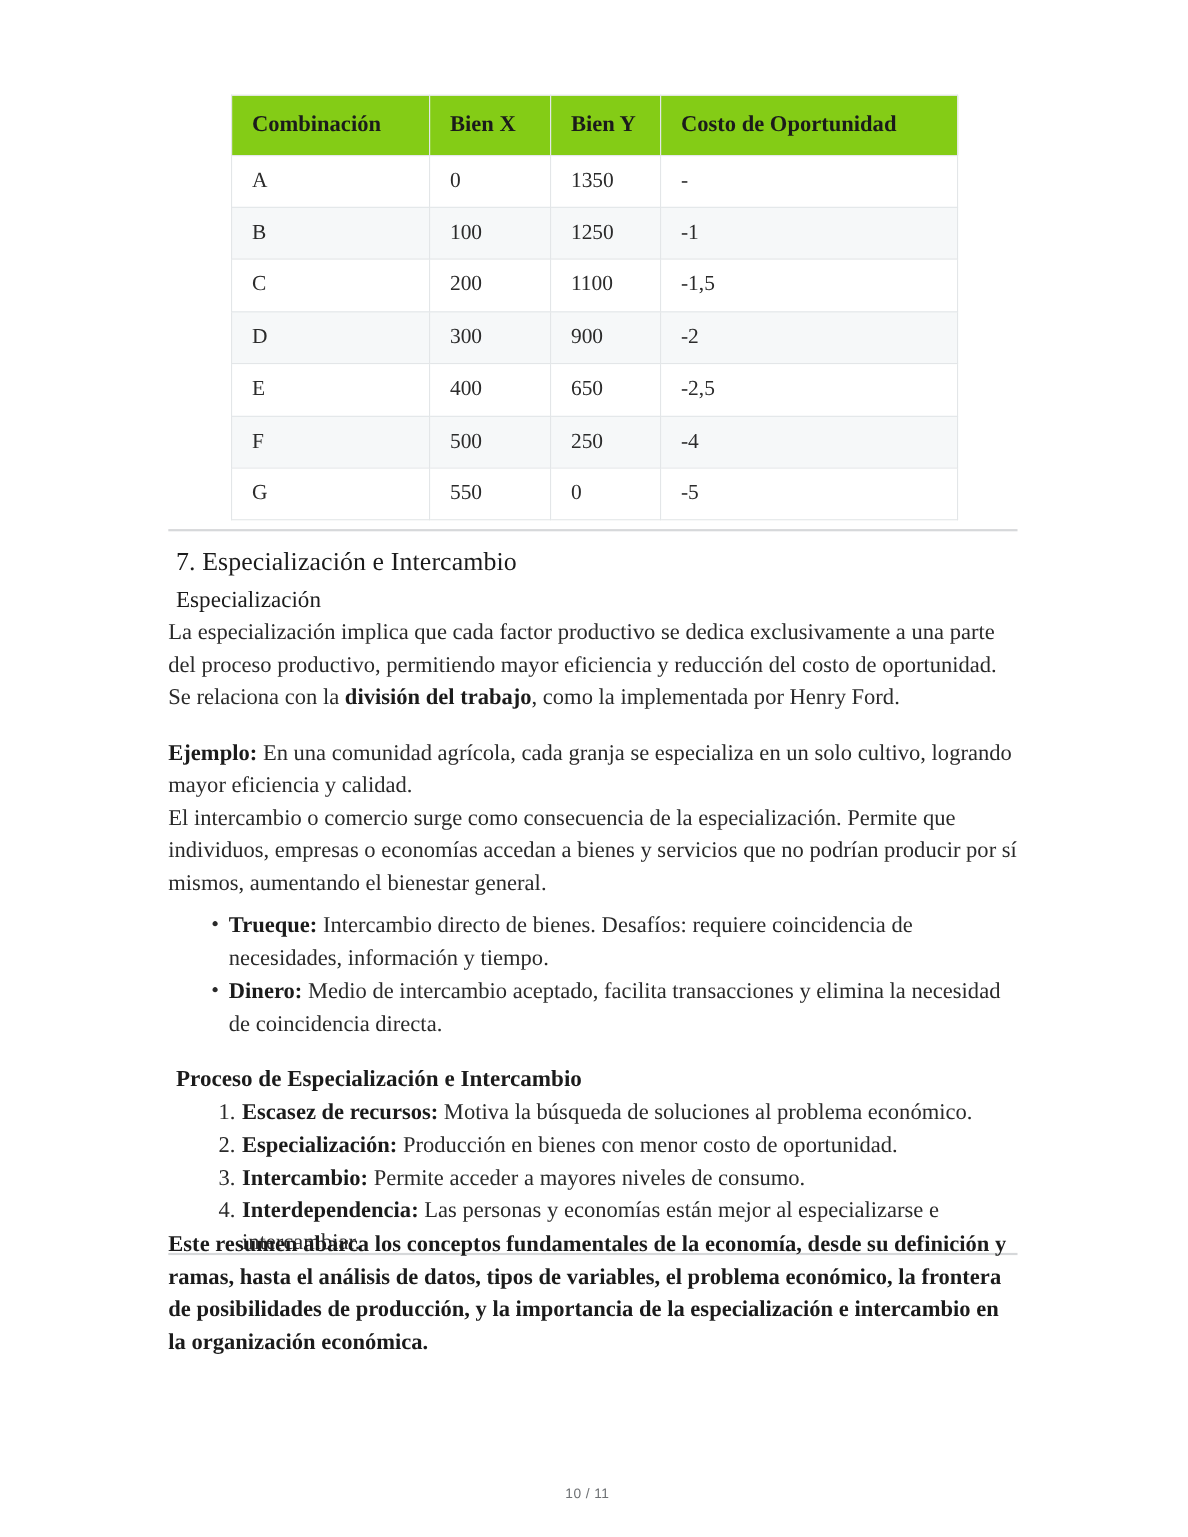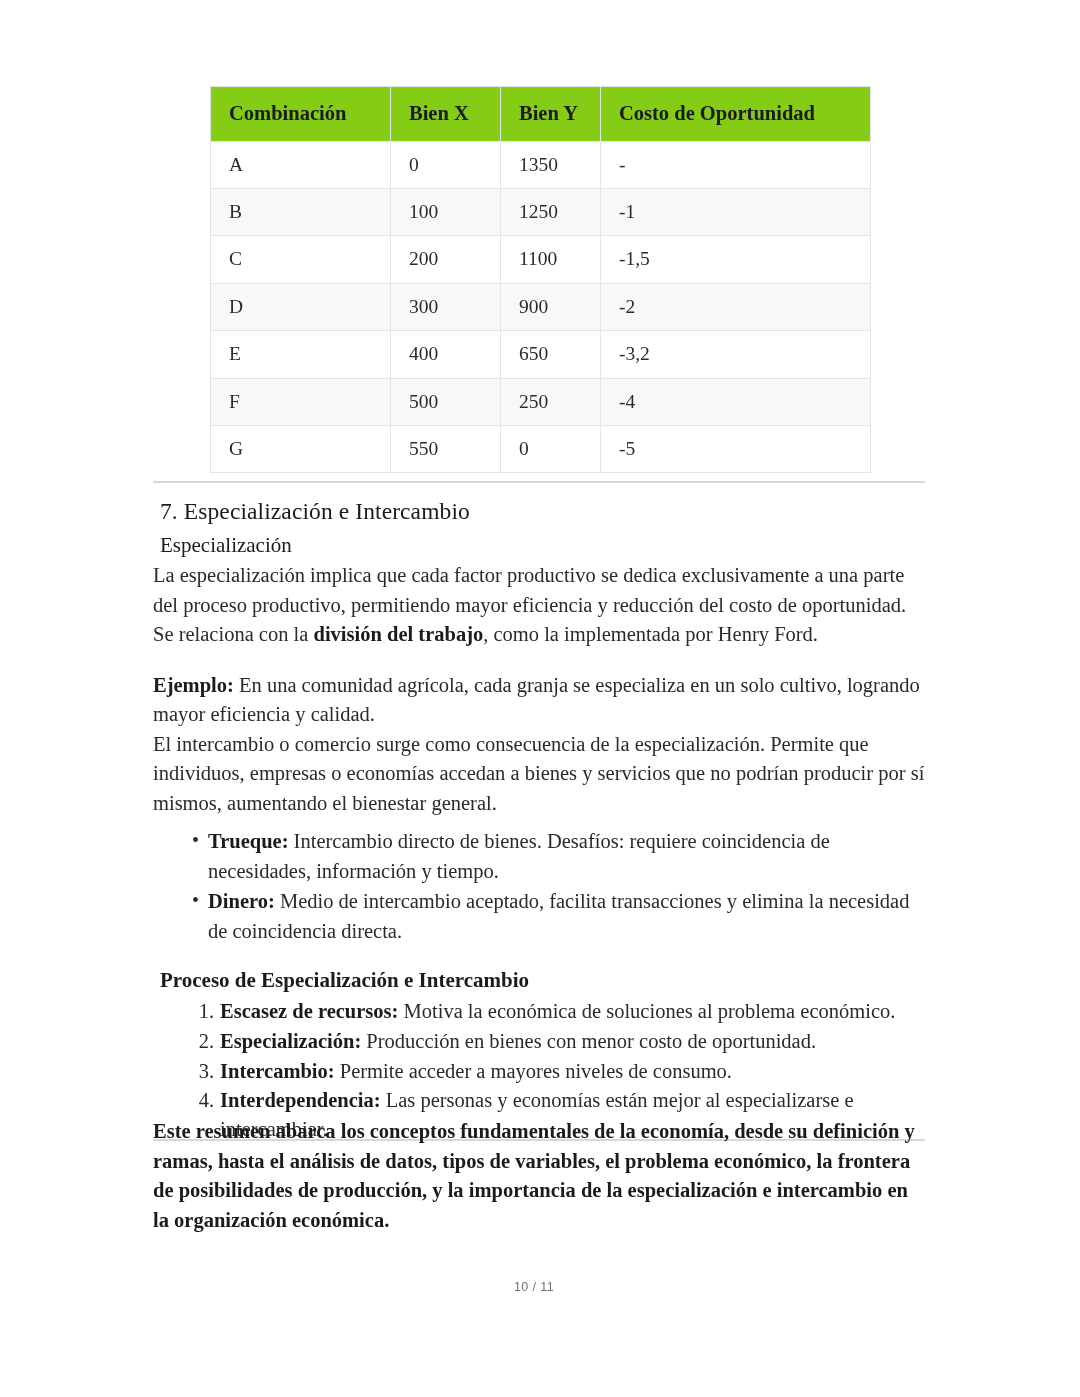--- a/index.html
+++ b/index.html
@@ -176,21 +176,21 @@
     width: 775px;
     font-size: 20.5px;
     line-height: 1.45;
     font-weight: bold;
     color: #1b1b1b;
   }
 
   .footer {
     position: absolute;
     left: 0;
-    top: 1280px;
+    top: 1351px;
     width: 1068px;
     text-align: center;
     font-size: 12.5px;
     color: #6e7174;
     font-family: "Liberation Sans", "DejaVu Sans", sans-serif;
     letter-spacing: 0.4px;
   }
 </style>
 </head>
 <body>
@@ -235,21 +235,21 @@
         <tr>
           <td>D</td>
           <td>300</td>
           <td>900</td>
           <td>-2</td>
         </tr>
         <tr>
           <td>E</td>
           <td>400</td>
           <td>650</td>
-          <td>-3,2</td>
+          <td>-2,5</td>
         </tr>
         <tr>
           <td>F</td>
           <td>500</td>
           <td>250</td>
           <td>-4</td>
         </tr>
         <tr>
           <td>G</td>
           <td>550</td>
@@ -276,21 +276,21 @@
     <p class="body">El intercambio o comercio surge como consecuencia de la especialización. Permite que individuos, empresas o economías accedan a bienes y servicios que no podrían producir por sí mismos, aumentando el bienestar general.</p>
 
     <ul class="bul">
       <li><b>Trueque:</b><span> Intercambio directo de bienes. Desafíos: requiere coincidencia de necesidades, información y tiempo.</span></li>
       <li><b>Dinero:</b><span> Medio de intercambio aceptado, facilita transacciones y elimina la necesidad de coincidencia directa.</span></li>
     </ul>
 
     <h3 class="proc">Proceso de Especialización e Intercambio</h3>
 
     <ol class="num">
-      <li><b>Escasez de recursos:</b><span> Motiva la económica de soluciones al problema económico.</span></li>
+      <li><b>Escasez de recursos:</b><span> Motiva la búsqueda de soluciones al problema económico.</span></li>
       <li><b>Especialización:</b><span> Producción en bienes con menor costo de oportunidad.</span></li>
       <li><b>Intercambio:</b><span> Permite acceder a mayores niveles de consumo.</span></li>
       <li><b>Interdependencia:</b><span> Las personas y economías están mejor al especializarse e intercambiar.</span></li>
     </ol>
   </div>
 
   <hr class="sep sep-2">
 
   <div class="conclusion">Este resumen abarca los conceptos fundamentales de la economía, desde su definición y ramas, hasta el análisis de datos, tipos de variables, el problema económico, la frontera de posibilidades de producción, y la importancia de la especialización e intercambio en la organización económica.</div>
 

